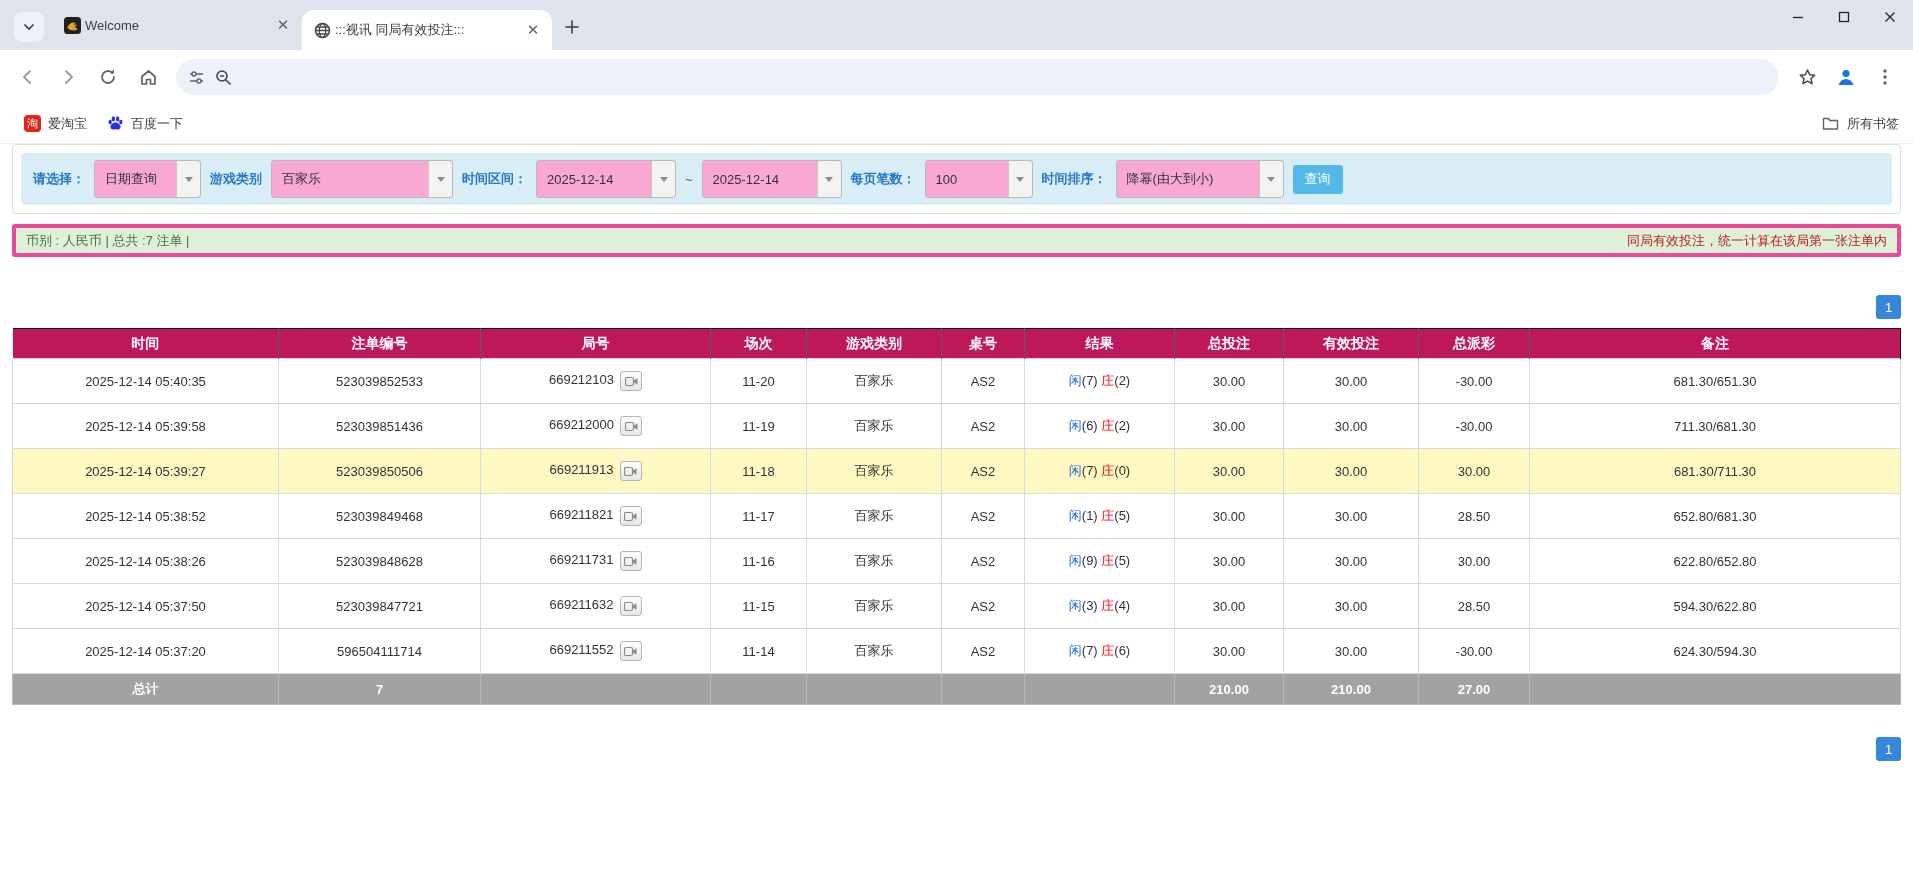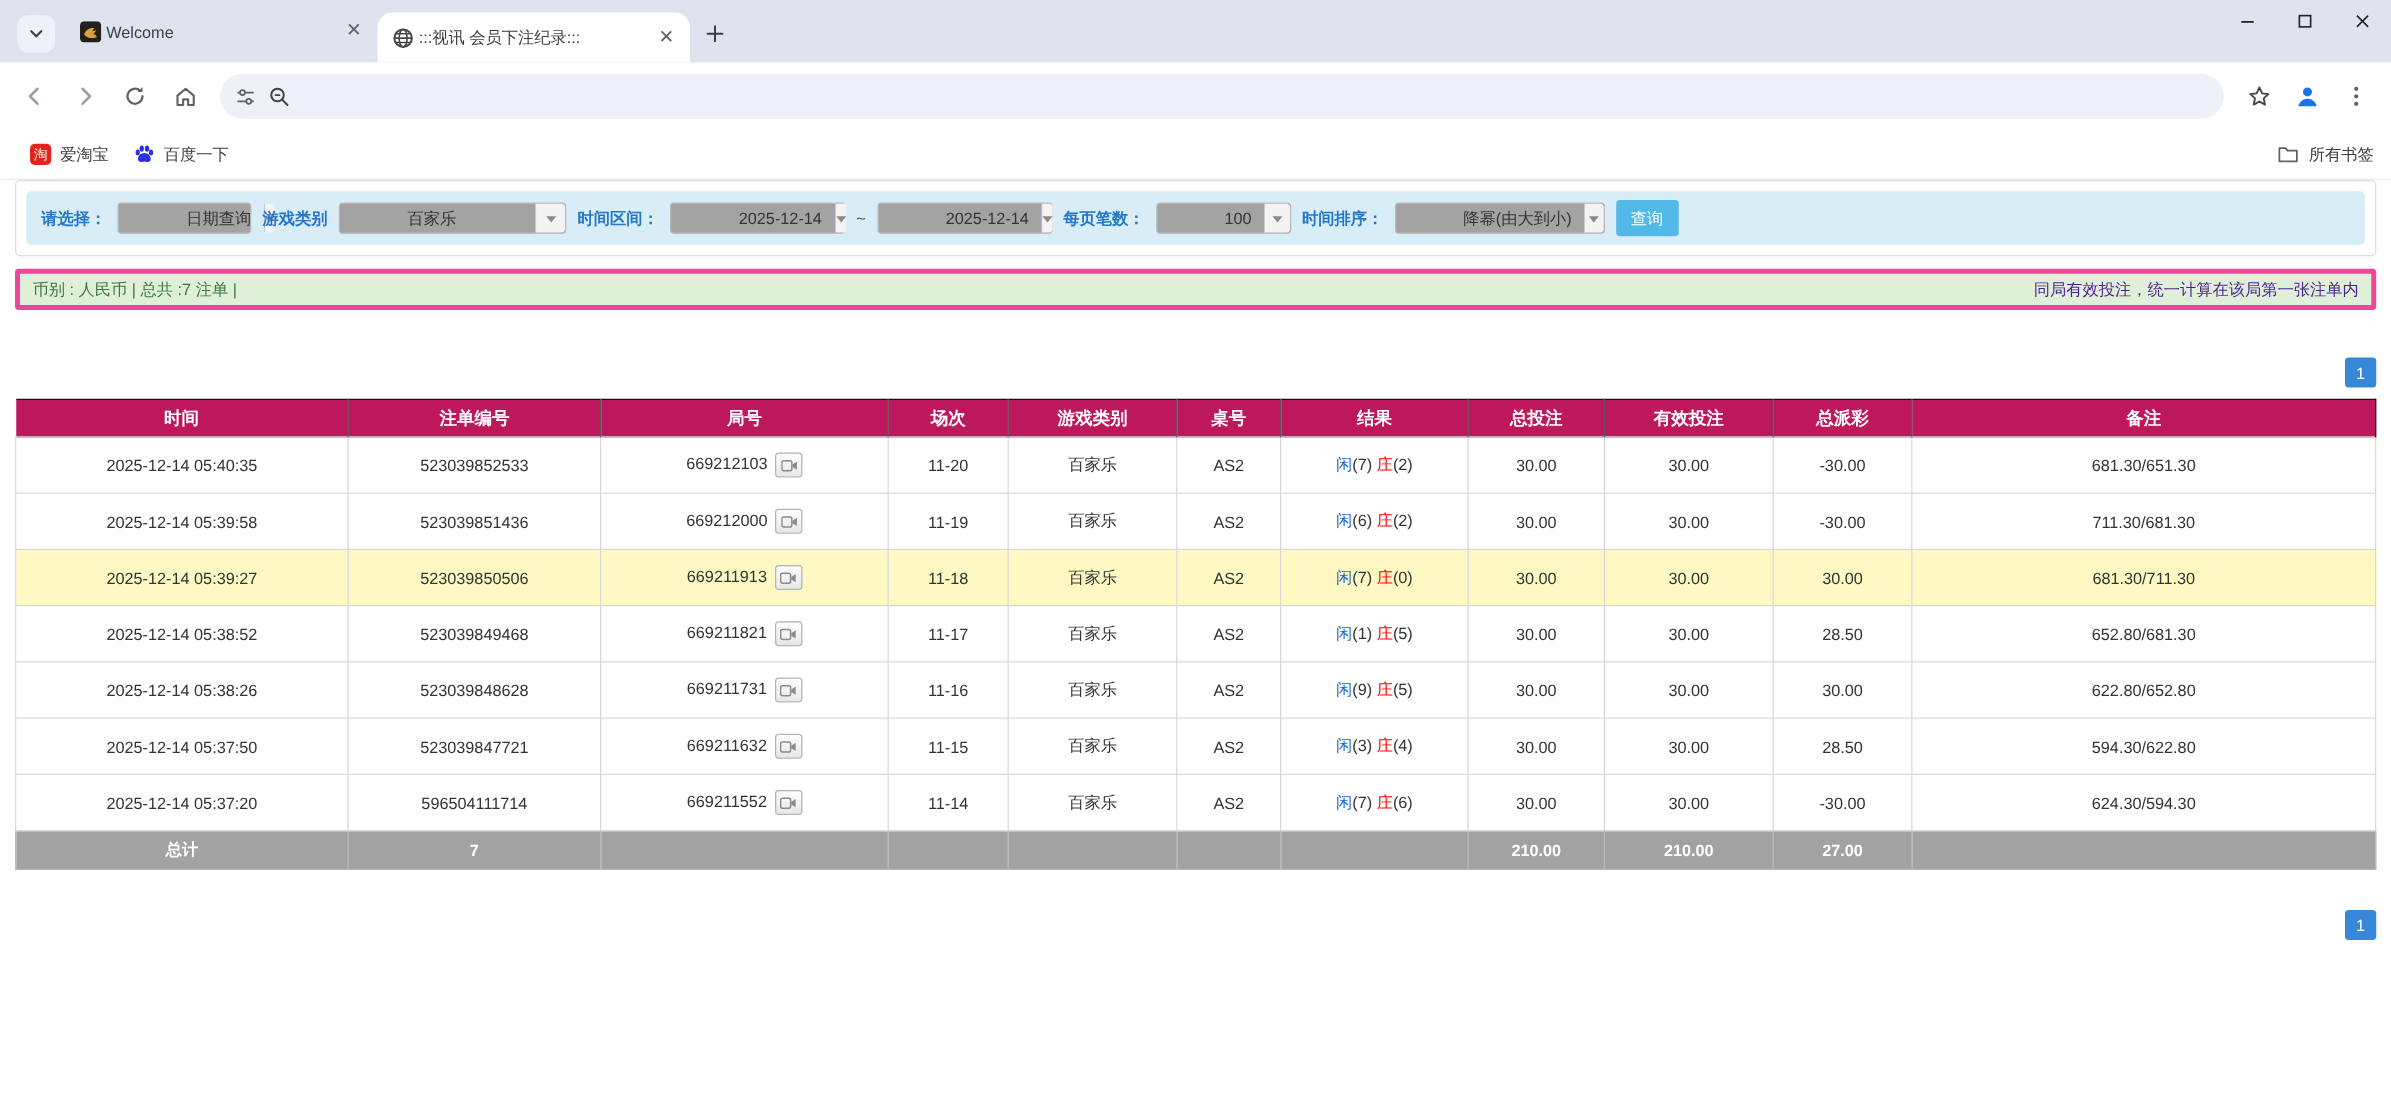--- a/index.html
+++ b/index.html
@@ -41,35 +41,35 @@
   .bm-right { margin-left:auto; display:flex; align-items:center; gap:8px; cursor:pointer; }
 
   
   .content { padding:0 12px; }
   h1.page-title { font-size:20px; font-weight:400; color:#222; margin:20px 0 16px; }
 
   .filter-panel { border:1px solid #ddd; border-radius:4px; padding:8px; background:#fff; }
   .filter-bar { background:#d9edf7; border-radius:4px; padding:7px 12px; display:flex;
     align-items:center; gap:9px; font-size:13px; }
   .f-label { color:#2577c8; font-weight:bold; white-space:nowrap; }
-  .combo { background:#a3a3a3; border:1px solid #b9b9b9; border-radius:3px; height:25px;
-    display:flex; align-items:stretch; cursor:pointer;padding-left:44px; }
+  .combo { background:#f9a8d4; border:1px solid #b9b9b9; border-radius:3px; height:38px;
+    display:flex; align-items:stretch; cursor:pointer; }
   .combo .val { padding:0 10px; display:flex; align-items:center; color:#333; flex:1; white-space:nowrap; }
   .combo .arrow { width:24px; border-left:1px solid #c9c9c9; background:#f3f3f3; display:flex;
     align-items:center; justify-content:center; border-radius:0 3px 3px 0; }
   .combo .arrow::after { content:""; border:4px solid transparent; border-top:5px solid #8a8a8a; margin-top:5px; }
   .tilde { color:#555; }
   .btn-search { background:#53b9e8; color:#fff; border:none; border-radius:3px; height:29px;
     padding:0 12px; font-size:13px; cursor:pointer; }
 
   .summary-bar { margin-top:10px; background:#dff0d8; border:4px solid #ec4899; border-radius:3px;
     height:33px; display:flex; align-items:center; justify-content:space-between; padding:0 10px;
     font-size:13px; }
   .summary-left { color:#3c763d; }
-  .summary-right { color:#4c1d95; }
+  .summary-right { color:#b91c1c; }
 
   .pager { display:flex; justify-content:flex-end; }
   .pager.top { margin-top:38px; }
   .pager.bottom { margin-top:32px; }
   .page-num { min-width:25px; height:24px; background:#3787d8; color:#fff; font-size:13px;
     display:flex; align-items:center; justify-content:center; border-radius:3px; cursor:pointer; }
 
   table.bets { width:100%; border-collapse:collapse; table-layout:fixed; margin-top:9px; font-size:13px; }
   table.bets th { background:#be185d; color:#fff; font-weight:bold; height:30px; font-size:14px;
     border-right:1px solid #5a5a5a; border-top:1px solid #111; }
@@ -113,21 +113,21 @@
   </div>
 
   <div class="tab active">
     <span class="favicon">
       <svg width="17" height="17" viewBox="0 0 17 17">
           <circle cx="8.5" cy="8.5" r="7" fill="none" stroke="#474747" stroke-width="1.6"></circle>
           <ellipse cx="8.5" cy="8.5" rx="3.2" ry="7" fill="none" stroke="#474747" stroke-width="1.3"></ellipse>
           <path d="M1.8 8.5h13.4M2.8 5h11.4M2.8 12h11.4" stroke="#474747" stroke-width="1.3"></path>
         </svg>
     </span>
-    <span class="title">:::视讯 会员下注纪录:::</span>
+    <span class="title">:::视讯 同局有效投注:::</span>
     <span class="close">✕</span>
   </div>
 
   <div class="newtab-btn">
     <svg width="14" height="14" viewBox="0 0 14 14">
         <path d="M7 1v12M1 7h12" stroke="#3c4043" stroke-width="1.6" stroke-linecap="round"></path>
       </svg>
   </div>
 
   <div class="win-controls">

